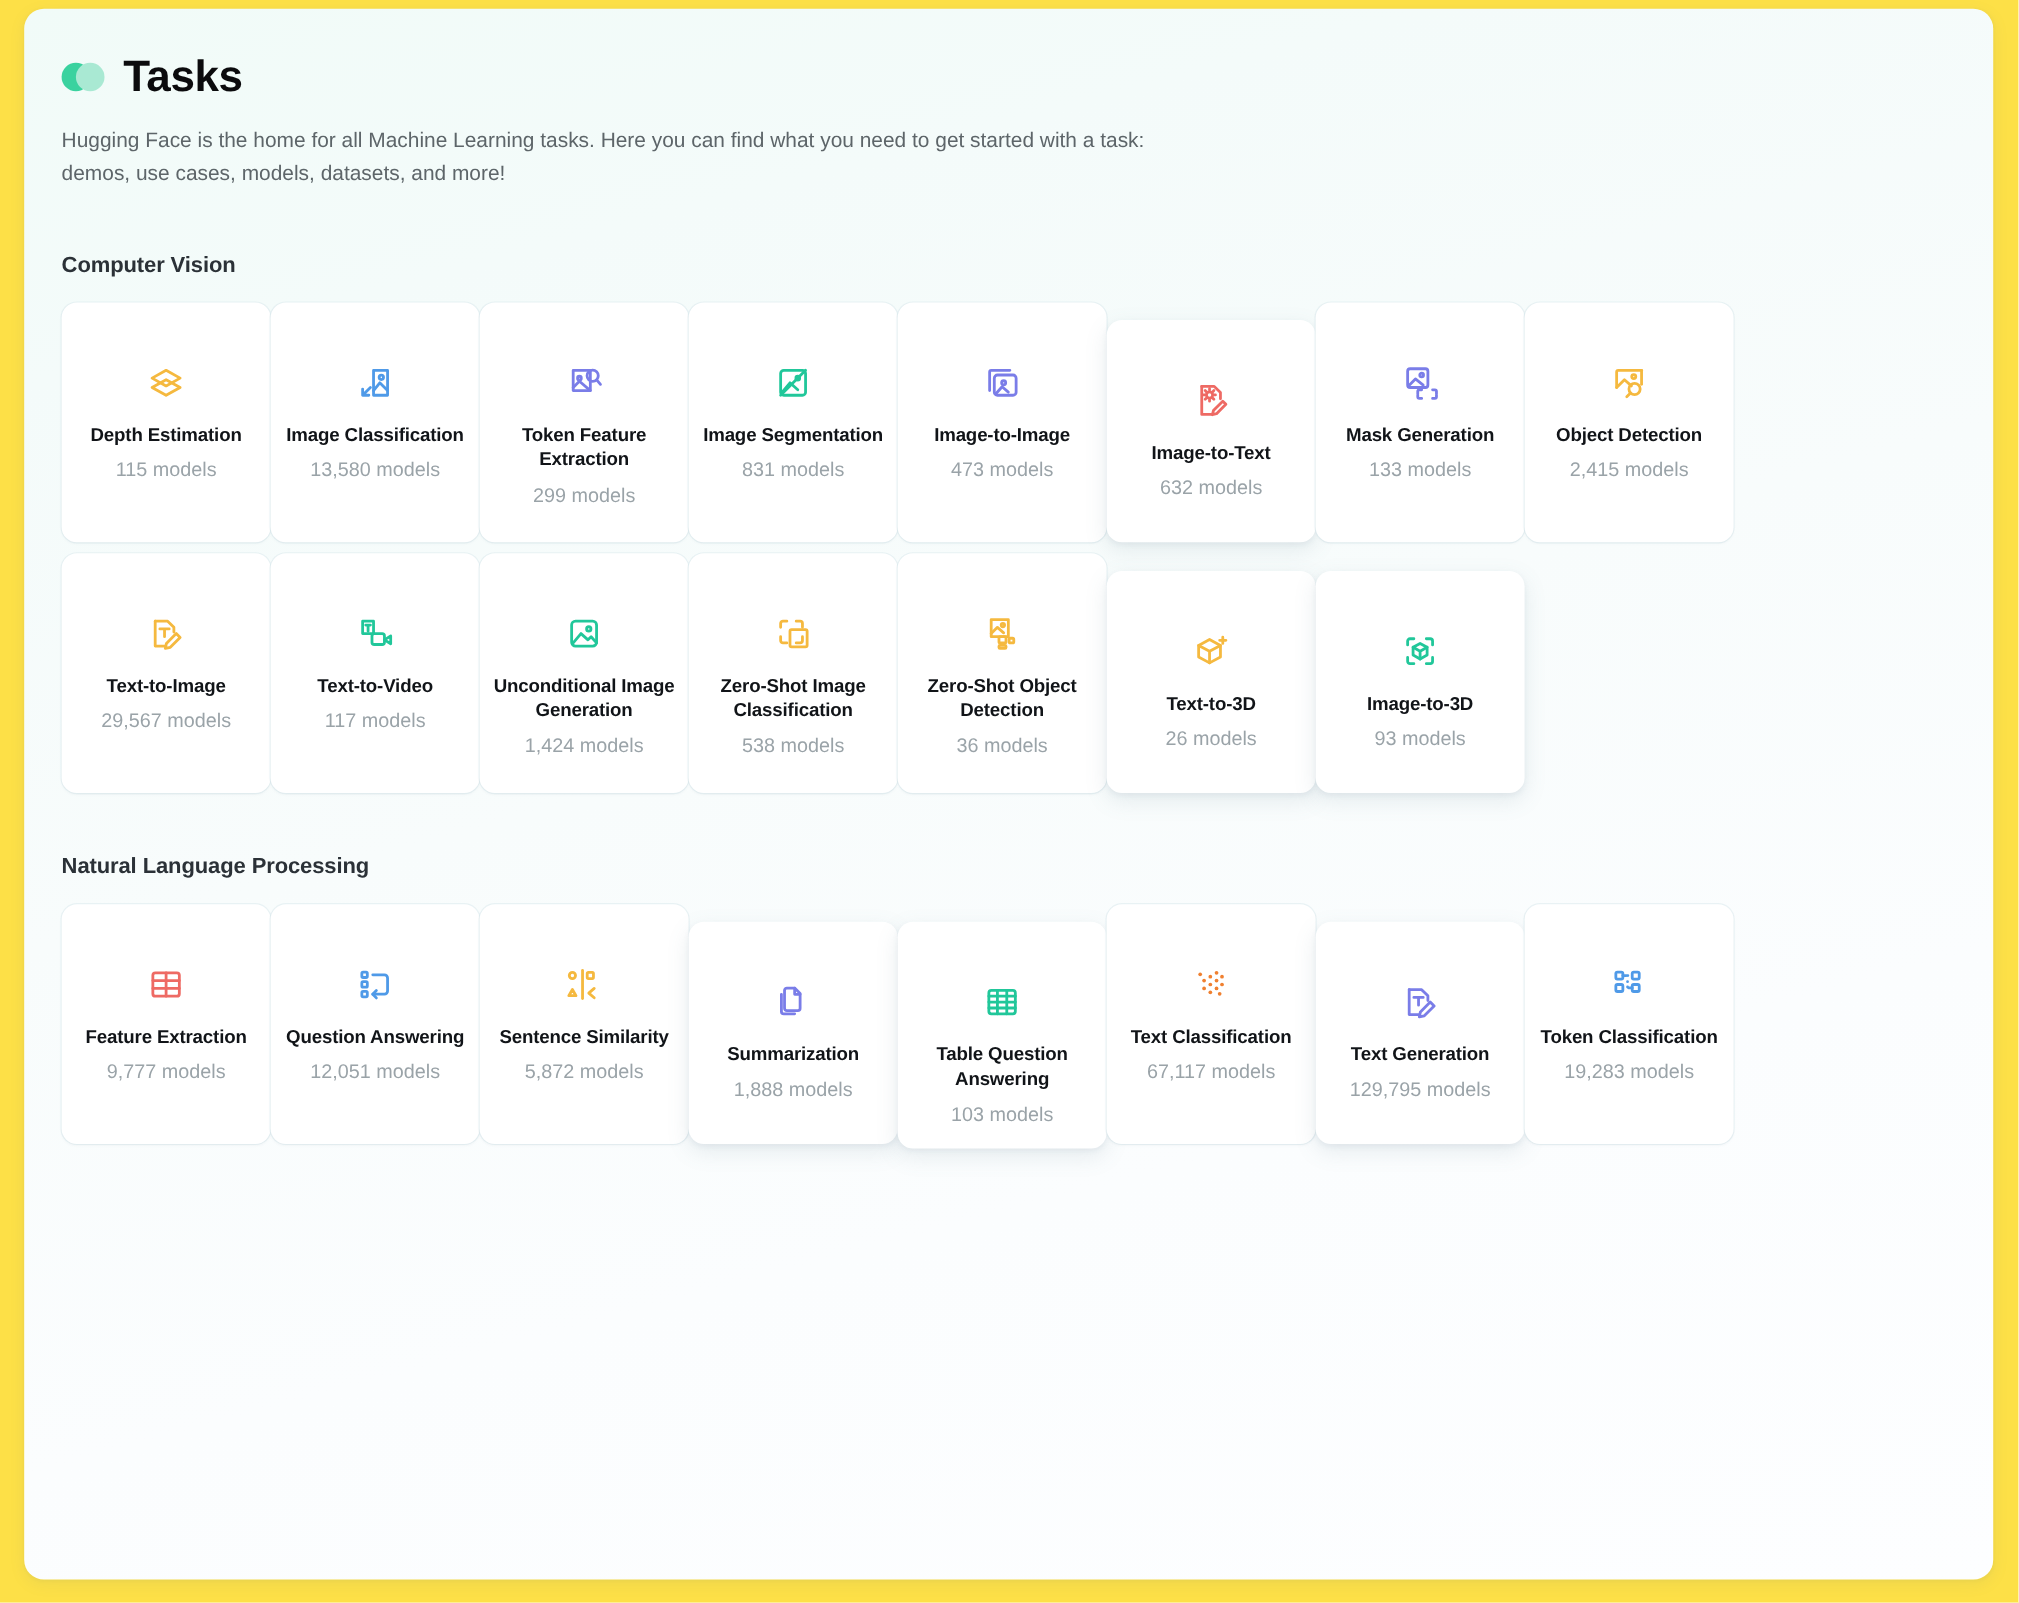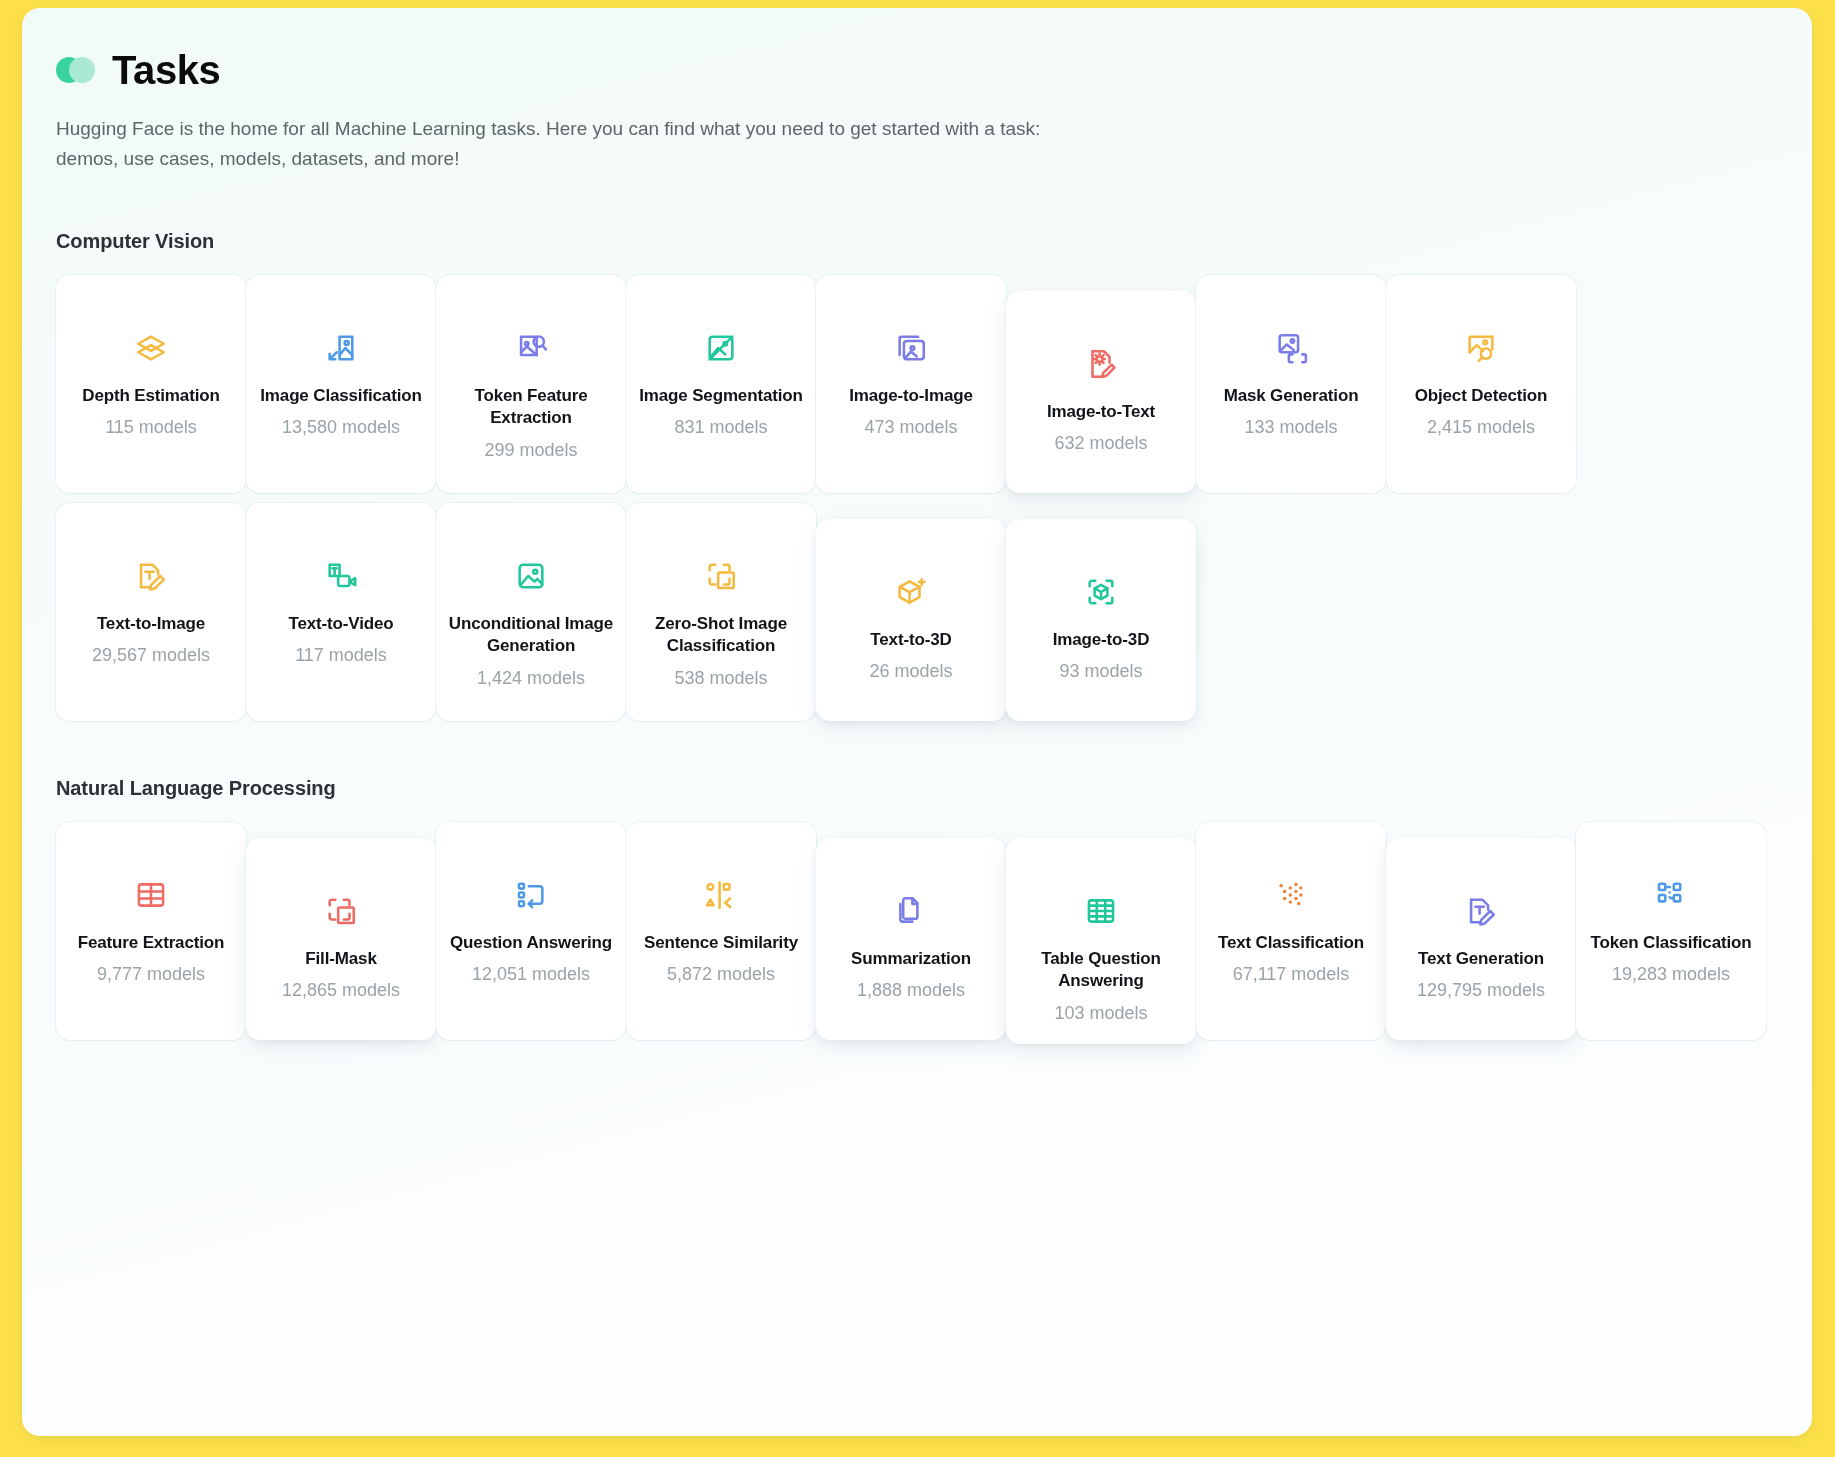--- a/index.html
+++ b/index.html
@@ -284,20 +284,34 @@
             <a class="task-card" href="#">
               <span class="card-icon">
                 <svg width="34" height="34" viewBox="0 0 24 24" aria-hidden="true">
                   <path d="M4 8V5.5A1.5 1.5 0 015.5 4H8M14 4h2.5A1.5 1.5 0 0118 5.5V8M18 14v2.5a1.5 1.5 0 01-1.5 1.5H14M8 18H5.5A1.5 1.5 0 014 16.5V14" fill="none" stroke="#f5b93f" stroke-width="1.8" stroke-linecap="round" stroke-linejoin="round"></path>
                   <path d="M11 9.5h9a1 1 0 011 1v9a1 1 0 01-1 1h-9a1 1 0 01-1-1v-9a1 1 0 011-1z" fill="none" stroke="#f5b93f" stroke-width="1.8" stroke-linecap="round" stroke-linejoin="round"></path>
                 </svg>
               </span>
               <span class="card-label">Zero-Shot Image Classification</span>
               <span class="card-count">538 models</span>
             </a>
+            <a class="task-card" href="#">
+              <span class="card-icon">
+                <svg width="34" height="34" viewBox="0 0 24 24" aria-hidden="true">
+                  <path d="M5 3h11v11H5z" fill="none" stroke="#f5b93f" stroke-width="1.8" stroke-linecap="round" stroke-linejoin="round"></path>
+                  <circle cx="12.5" cy="6.5" r="1.1" fill="none" stroke="#f5b93f" stroke-width="1.8" stroke-linecap="round" stroke-linejoin="round"></circle>
+                  <path d="M5 12l4-4 4 3.5" fill="none" stroke="#f5b93f" stroke-width="1.8" stroke-linecap="round" stroke-linejoin="round"></path>
+                  <rect x="10" y="14" width="4.5" height="4" rx="0.8" fill="none" stroke="#f5b93f" stroke-width="1.8" stroke-linecap="round" stroke-linejoin="round"></rect>
+                  <rect x="16.5" y="15" width="3" height="3" rx="0.8" fill="none" stroke="#f5b93f" stroke-width="1.8" stroke-linecap="round" stroke-linejoin="round"></rect>
+                  <rect x="10" y="19.5" width="4.5" height="2" rx="0.6" fill="none" stroke="#f5b93f" stroke-width="1.8" stroke-linecap="round" stroke-linejoin="round"></rect>
+                </svg>
+              </span>
+              <span class="card-label">Zero-Shot Object Detection</span>
+              <span class="card-count">36 models</span>
+            </a>
             <a class="task-card hovered" href="#">
               <span class="card-icon">
                 <svg width="34" height="34" viewBox="0 0 24 24" aria-hidden="true">
                   <path d="M11 4.5l7 3.8v7.4l-7 3.8-7-3.8V8.3z" fill="none" stroke="#f5b93f" stroke-width="1.8" stroke-linecap="round" stroke-linejoin="round"></path>
                   <path d="M4 8.3l7 3.8 7-3.8M11 12.1v7.4" fill="none" stroke="#f5b93f" stroke-width="1.8" stroke-linecap="round" stroke-linejoin="round"></path>
                   <path d="M19.5 3v4M17.5 5h4" fill="none" stroke="#f5b93f" stroke-width="1.8" stroke-linecap="round" stroke-linejoin="round"></path>
                 </svg>
               </span>
               <span class="card-label">Text-to-3D</span>
               <span class="card-count">26 models</span>
@@ -320,30 +334,20 @@
           <div class="card-row">
             <a class="task-card" href="#">
               <span class="card-icon">
                 <svg width="34" height="34" viewBox="0 0 24 24" aria-hidden="true">
                   <rect x="3.5" y="4.5" width="17" height="15" rx="1.6" fill="none" stroke="#ee6a64" stroke-width="1.8" stroke-linecap="round" stroke-linejoin="round"></rect>
                   <path d="M3.5 9.5h17M3.5 14.5h17M12 4.5v15" fill="none" stroke="#ee6a64" stroke-width="1.8" stroke-linecap="round" stroke-linejoin="round"></path>
                 </svg>
               </span>
               <span class="card-label">Feature Extraction</span>
               <span class="card-count">9,777 models</span>
-            </a>
-            <a class="task-card hovered" href="#">
-              <span class="card-icon">
-                <svg width="34" height="34" viewBox="0 0 24 24" aria-hidden="true">
-                  <path d="M4 8V5.5A1.5 1.5 0 015.5 4H8M14 4h2.5A1.5 1.5 0 0118 5.5V8M18 14v2.5a1.5 1.5 0 01-1.5 1.5H14M8 18H5.5A1.5 1.5 0 014 16.5V14" fill="none" stroke="#ee6a64" stroke-width="1.8" stroke-linecap="round" stroke-linejoin="round"></path>
-                  <path d="M11 9.5h9a1 1 0 011 1v9a1 1 0 01-1 1h-9a1 1 0 01-1-1v-9a1 1 0 011-1z" fill="none" stroke="#ee6a64" stroke-width="1.8" stroke-linecap="round" stroke-linejoin="round"></path>
-                </svg>
-              </span>
-              <span class="card-label">Fill-Mask</span>
-              <span class="card-count">12,865 models</span>
             </a>
             <a class="task-card" href="#">
               <span class="card-icon">
                 <svg width="34" height="34" viewBox="0 0 24 24" aria-hidden="true">
                   <rect x="3.5" y="4" width="3.5" height="3.5" rx="0.8" fill="none" stroke="#4f9ae8" stroke-width="1.8" stroke-linecap="round" stroke-linejoin="round"></rect>
                   <rect x="3.5" y="10.2" width="3.5" height="3.5" rx="0.8" fill="none" stroke="#4f9ae8" stroke-width="1.8" stroke-linecap="round" stroke-linejoin="round"></rect>
                   <rect x="3.5" y="16.4" width="3.5" height="3.5" rx="0.8" fill="none" stroke="#4f9ae8" stroke-width="1.8" stroke-linecap="round" stroke-linejoin="round"></rect>
                   <path d="M10.5 5.8h7.5a2 2 0 012 2v8.4a2 2 0 01-2 2h-7.5" fill="none" stroke="#4f9ae8" stroke-width="1.8" stroke-linecap="round" stroke-linejoin="round"></path>
                   <path d="M12.8 15.8l-2.3 2.4 2.3 2.4" fill="none" stroke="#4f9ae8" stroke-width="1.8" stroke-linecap="round" stroke-linejoin="round"></path>
                 </svg>

